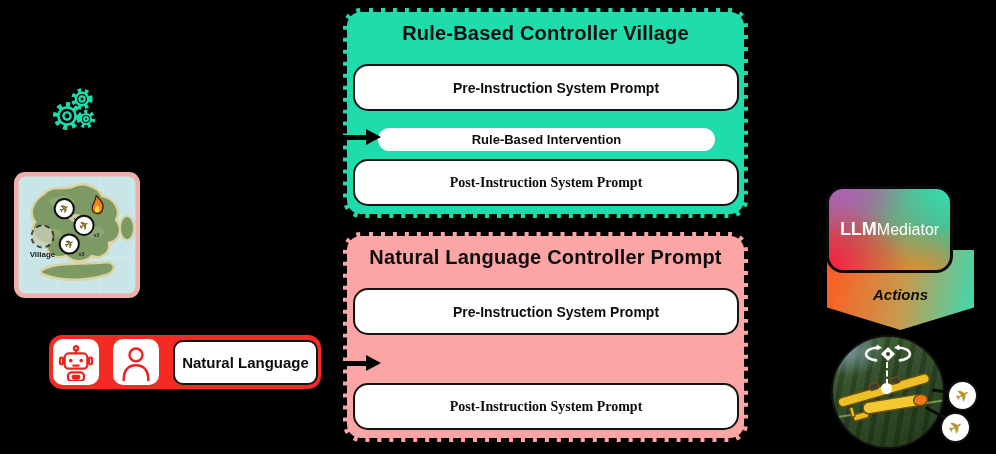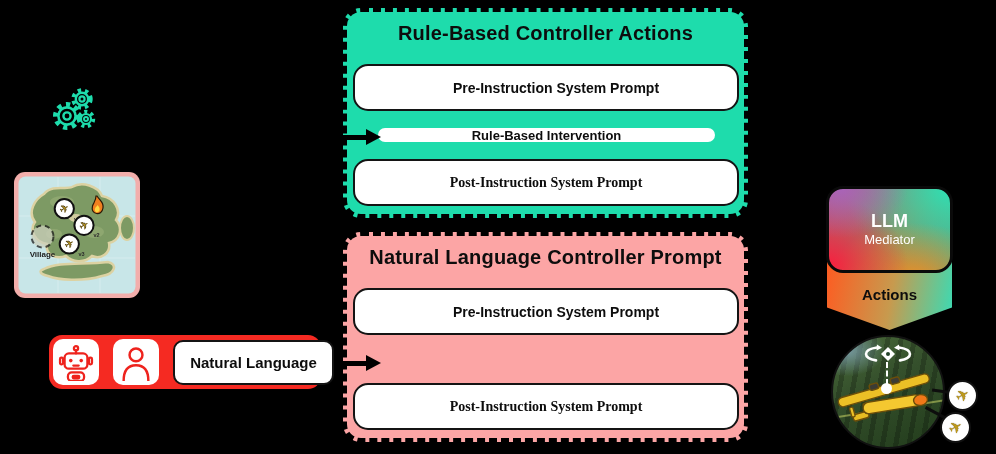--- a/index.html
+++ b/index.html
@@ -13,56 +13,56 @@
   .group.teal{background:#1edcac;top:8px;}
   .group.red{background:#fca5a5;top:232px;}
   .group-title{position:absolute;top:10px;left:0;right:0;text-align:center;
                font-size:20px;font-weight:bold;color:#0d0d0d;letter-spacing:.2px;}
   .subbox{position:absolute;left:6px;right:5px;height:47px;background:#fff;
           border:2px solid #141414;border-radius:15px;box-sizing:border-box;
           display:flex;align-items:center;justify-content:center;
           font-size:14px;font-weight:bold;color:#0d0d0d;}
   .subbox.pre{top:52px;padding-left:20px;}
   .subbox.post{top:147px;font-family:Liberation Serif, serif;}
-  .pill{position:absolute;left:31px;right:29px;top:116px;height:14px;background:#fff;
+  .pill{position:absolute;left:31px;right:29px;top:116px;height:23px;background:#fff;
         border-radius:999px;display:flex;align-items:center;justify-content:center;
         font-size:13px;font-weight:bold;color:#0d0d0d;}
 
   
   .arrow-shaft{position:absolute;width:30px;height:5px;background:#000;z-index:6;}
   .arrow-head{position:absolute;width:0;height:0;border-left:15px solid #000;
               border-top:8.5px solid transparent;border-bottom:8.5px solid transparent;z-index:6;}
 
   
   .nlc{position:absolute;left:49px;top:335px;width:272px;height:54px;background:#f52a22;
        border-radius:13px;}
   .nlc-tile{position:absolute;top:4px;width:46px;height:46px;background:#fff;border-radius:10px;
             display:flex;align-items:center;justify-content:center;overflow:hidden;}
-  .nlc-text{position:absolute;left:124px;top:5px;width:161px;height:45px;background:#fff;
+  .nlc-text{position:absolute;left:124px;top:5px;width:145px;height:45px;background:#fff;
             border:2px solid #141414;border-radius:10px;box-sizing:border-box;
             display:flex;align-items:center;justify-content:center;text-align:center;
             font-size:15px;font-weight:bold;color:#0d0d0d;line-height:1.2;}
 
   
   .mediator{position:absolute;left:826px;top:186px;width:127px;height:87px;box-sizing:border-box;
             border:3px solid #0a0a0a;border-radius:17px;z-index:3;
-            display:flex;flex-direction:column;align-items:center;justify-content:center;
+            display:flex;flex-direction:row;align-items:center;justify-content:center;
             background:
               radial-gradient(95px 70px at 10% 0%,rgba(168,100,192,.9),rgba(168,100,192,0) 70%),
               radial-gradient(110px 95px at 0% 95%,rgba(255,25,60,.95),rgba(255,25,60,0) 72%),
               radial-gradient(125px 85px at 70% 115%,rgba(255,140,26,.95),rgba(255,140,26,0) 70%),
               radial-gradient(135px 105px at 100% 0%,rgba(45,224,180,1),rgba(45,224,180,0) 78%),
               linear-gradient(135deg,#b65a78,#8f8d62 55%,#3fae92);}
   .mediator .t1{color:#fff;font-size:18px;font-weight:bold;line-height:1.15;}
-  .mediator .t2{color:#fff;font-size:13px;font-weight:400;line-height:1.2;}
-
-  .banner{position:absolute;left:827px;top:250px;width:125px;height:80px;z-index:2;
+  .mediator .t2{color:#fff;font-size:16px;font-weight:400;line-height:1.2;}
+
+  .banner{position:absolute;left:827px;top:250px;width:147px;height:80px;z-index:2;
           background:linear-gradient(100deg,#ff5a20,#c79a4e 52%,#38dcb6);
           -webkit-clip-path:polygon(0 0,100% 0,100% 72%,50% 100%,0 72%);
-          clip-path:polygon(0 0,100% 0,100% 72%,50% 100%,0 72%);}
+          clip-path:polygon(0 0,100% 0,100% 72%,50% 100%,0 72%);font-style:italic;}
   .banner-label{position:absolute;top:36px;left:0;right:0;text-align:center;
                 font-size:15px;font-weight:bold;color:#0d0d0d;}
 
   
   .envcircle{position:absolute;left:831px;top:335px;width:114px;height:114px;border-radius:50%;
              border:2px solid #111;box-sizing:border-box;overflow:hidden;z-index:1;
              background:
                radial-gradient(60px 40px at 12% 12%,rgba(125,160,176,.9),rgba(125,160,176,0) 65%),
                repeating-linear-gradient(100deg,rgba(0,0,0,.22) 0 5px,rgba(0,0,0,0) 5px 13px),
                linear-gradient(155deg,#4a6b3a 0%,#35502c 40%,#223c1c 100%);}
@@ -179,21 +179,21 @@
       </svg>
     </div>
     <div class="nlc-text">
       <div>
         <div>Natural Language</div>
       </div>
     </div>
   </div>
 
   <div class="group teal">
-    <div class="group-title">Rule-Based Controller Actions</div>
+    <div class="group-title">Rule-Based Controller Village</div>
     <div class="subbox pre">Pre-Instruction System Prompt</div>
     <div class="pill">Rule-Based Intervention</div>
     <div class="subbox post">Post-Instruction System Prompt</div>
   </div>
 
   <div class="group red">
     <div class="group-title">Natural Language Controller Prompt</div>
     <div class="subbox pre">Pre-Instruction System Prompt</div>
     <div class="subbox post">Post-Instruction System Prompt</div>
   </div>

